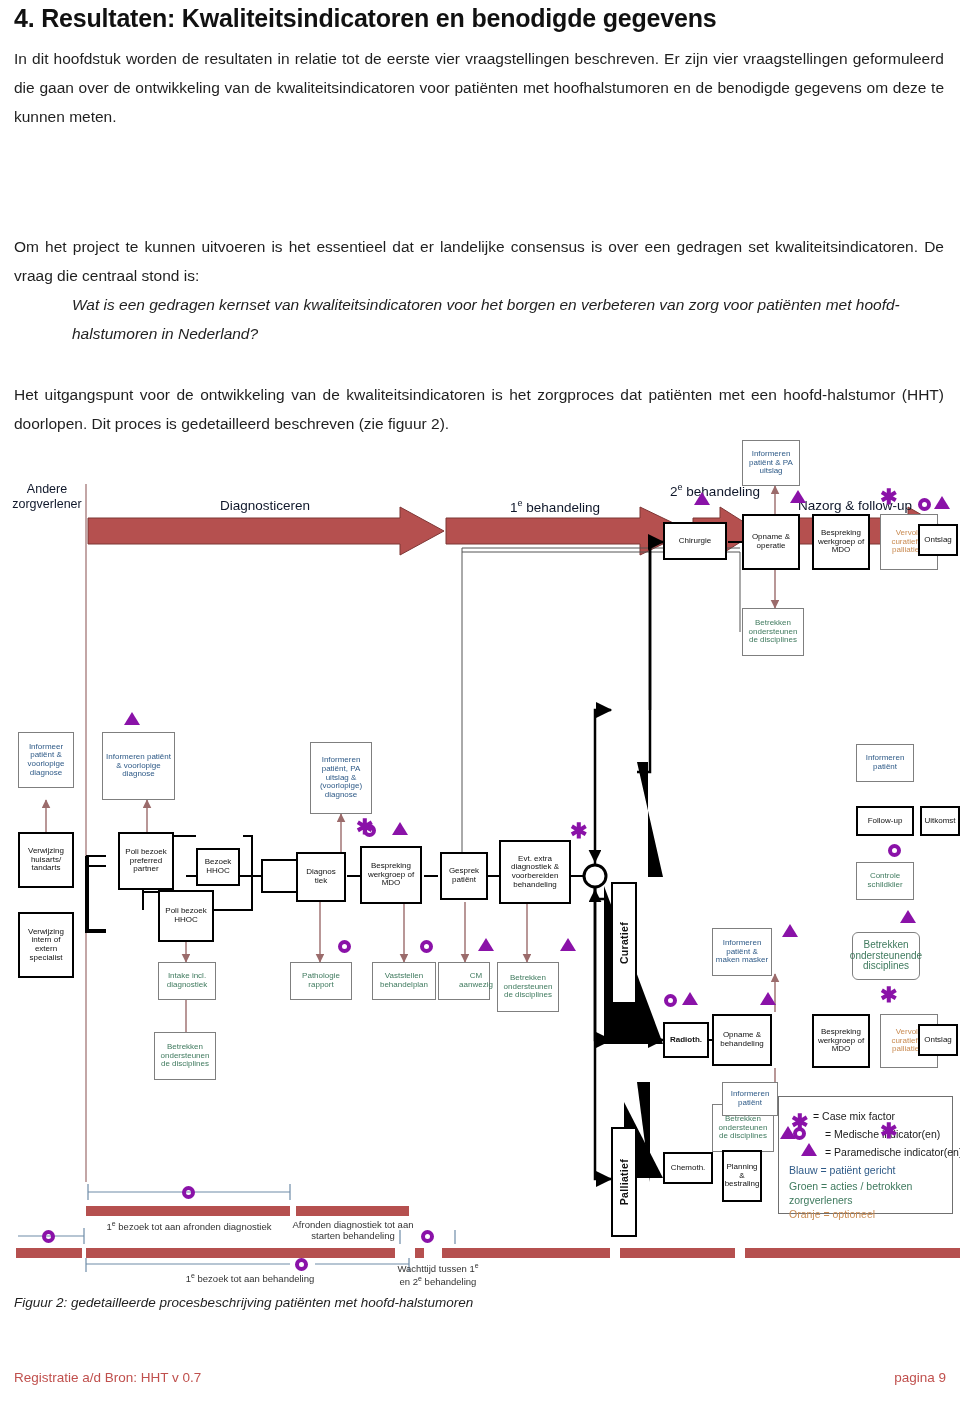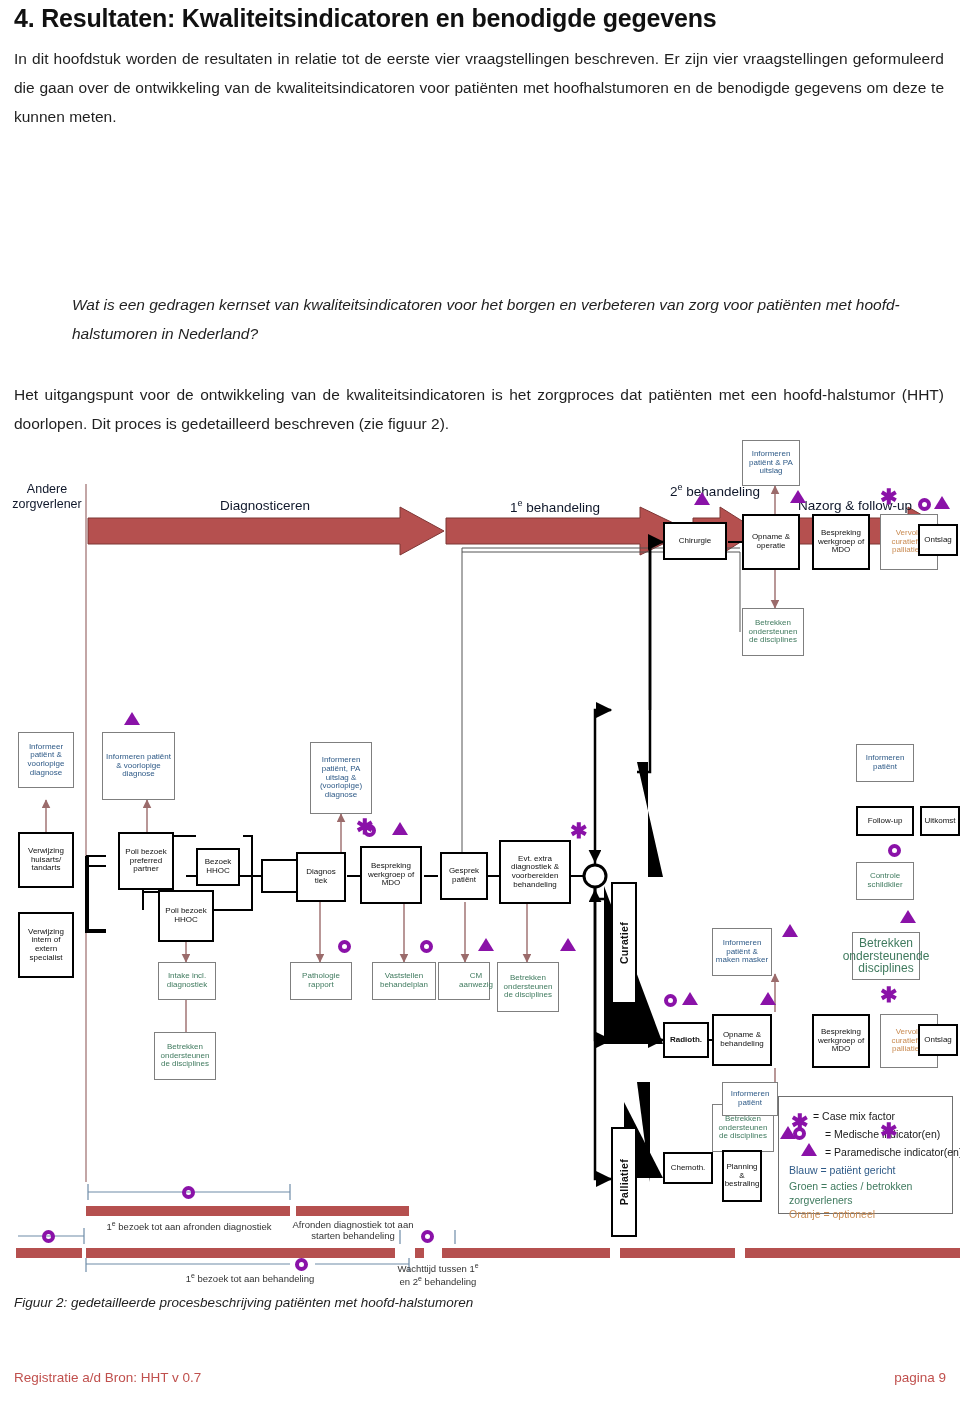--- a/index.html
+++ b/index.html
@@ -51,20 +51,21 @@
 </head>
 <body>
 
 <div class="page">
 
   <div class="h1">4. Resultaten: Kwaliteitsindicatoren en benodigde gegevens</div>
 
   <div class="para p1">In dit hoofdstuk worden de resultaten in relatie tot de eerste vier vraagstellingen beschreven. Er zijn vier vraagstellingen geformuleerd die gaan over de ontwikkeling van de kwaliteitsindicatoren voor patiënten met hoofhalstumoren en de benodigde gegevens om deze te kunnen meten.</div>
 
 
+  <div class="para p2">Om het project te kunnen uitvoeren is het essentieel dat er landelijke consensus is over een gedragen set kwaliteitsindicatoren. De vraag die centraal stond is:</div>
 
   <div class="quote">Wat is een gedragen kernset van kwaliteitsindicatoren voor het borgen en verbeteren van zorg voor patiënten met hoofd-halstumoren in Nederland?</div>
 
   <div class="para p3">Het uitgangspunt voor de ontwikkeling van de kwaliteitsindicatoren is het zorgproces dat patiënten met een hoofd-halstumor (HHT) doorlopen. Dit proces is gedetailleerd beschreven (zie figuur 2).</div>
 
   <div class="fig">
 
     <svg width="960" height="815" viewBox="0 0 960 815">
       <defs>
         <marker id="ah" markerWidth="7" markerHeight="7" refX="6" refY="3.2" orient="auto">
@@ -400,21 +401,21 @@
       </div>
     <div class="nd hard" style="left:856px;top:344px;width:58px;height:30px;font-size:8px;">
         <span>Follow-up</span>
       </div>
     <div class="nd hard" style="left:920px;top:344px;width:40px;height:30px;font-size:8px;">
         <span>Uitkomst</span>
       </div>
     <div class="nd soft green" style="left:856px;top:400px;width:58px;height:38px;font-size:8px;">
         <span>Controle schildklier</span>
       </div>
-    <div class="nd soft green" style="left:852px;top:470px;width:68px;height:48px;font-size:12px;">
+    <div class="nd soft green" style="left:852px;top:470px;width:68px;height:48px;font-size:10px;border-radius:6px;">
         <span>Betrekken ondersteunende disciplines</span>
       </div>
 
     <div class="nd hard" style="left:722px;top:688px;width:40px;height:52px;font-size:8px;">
         <span>Planning &amp; bestraling</span>
       </div>
     <div class="nd soft blue" style="left:722px;top:620px;width:56px;height:34px;font-size:8px;">
         <span>Informeren patiënt</span>
       </div>
 

